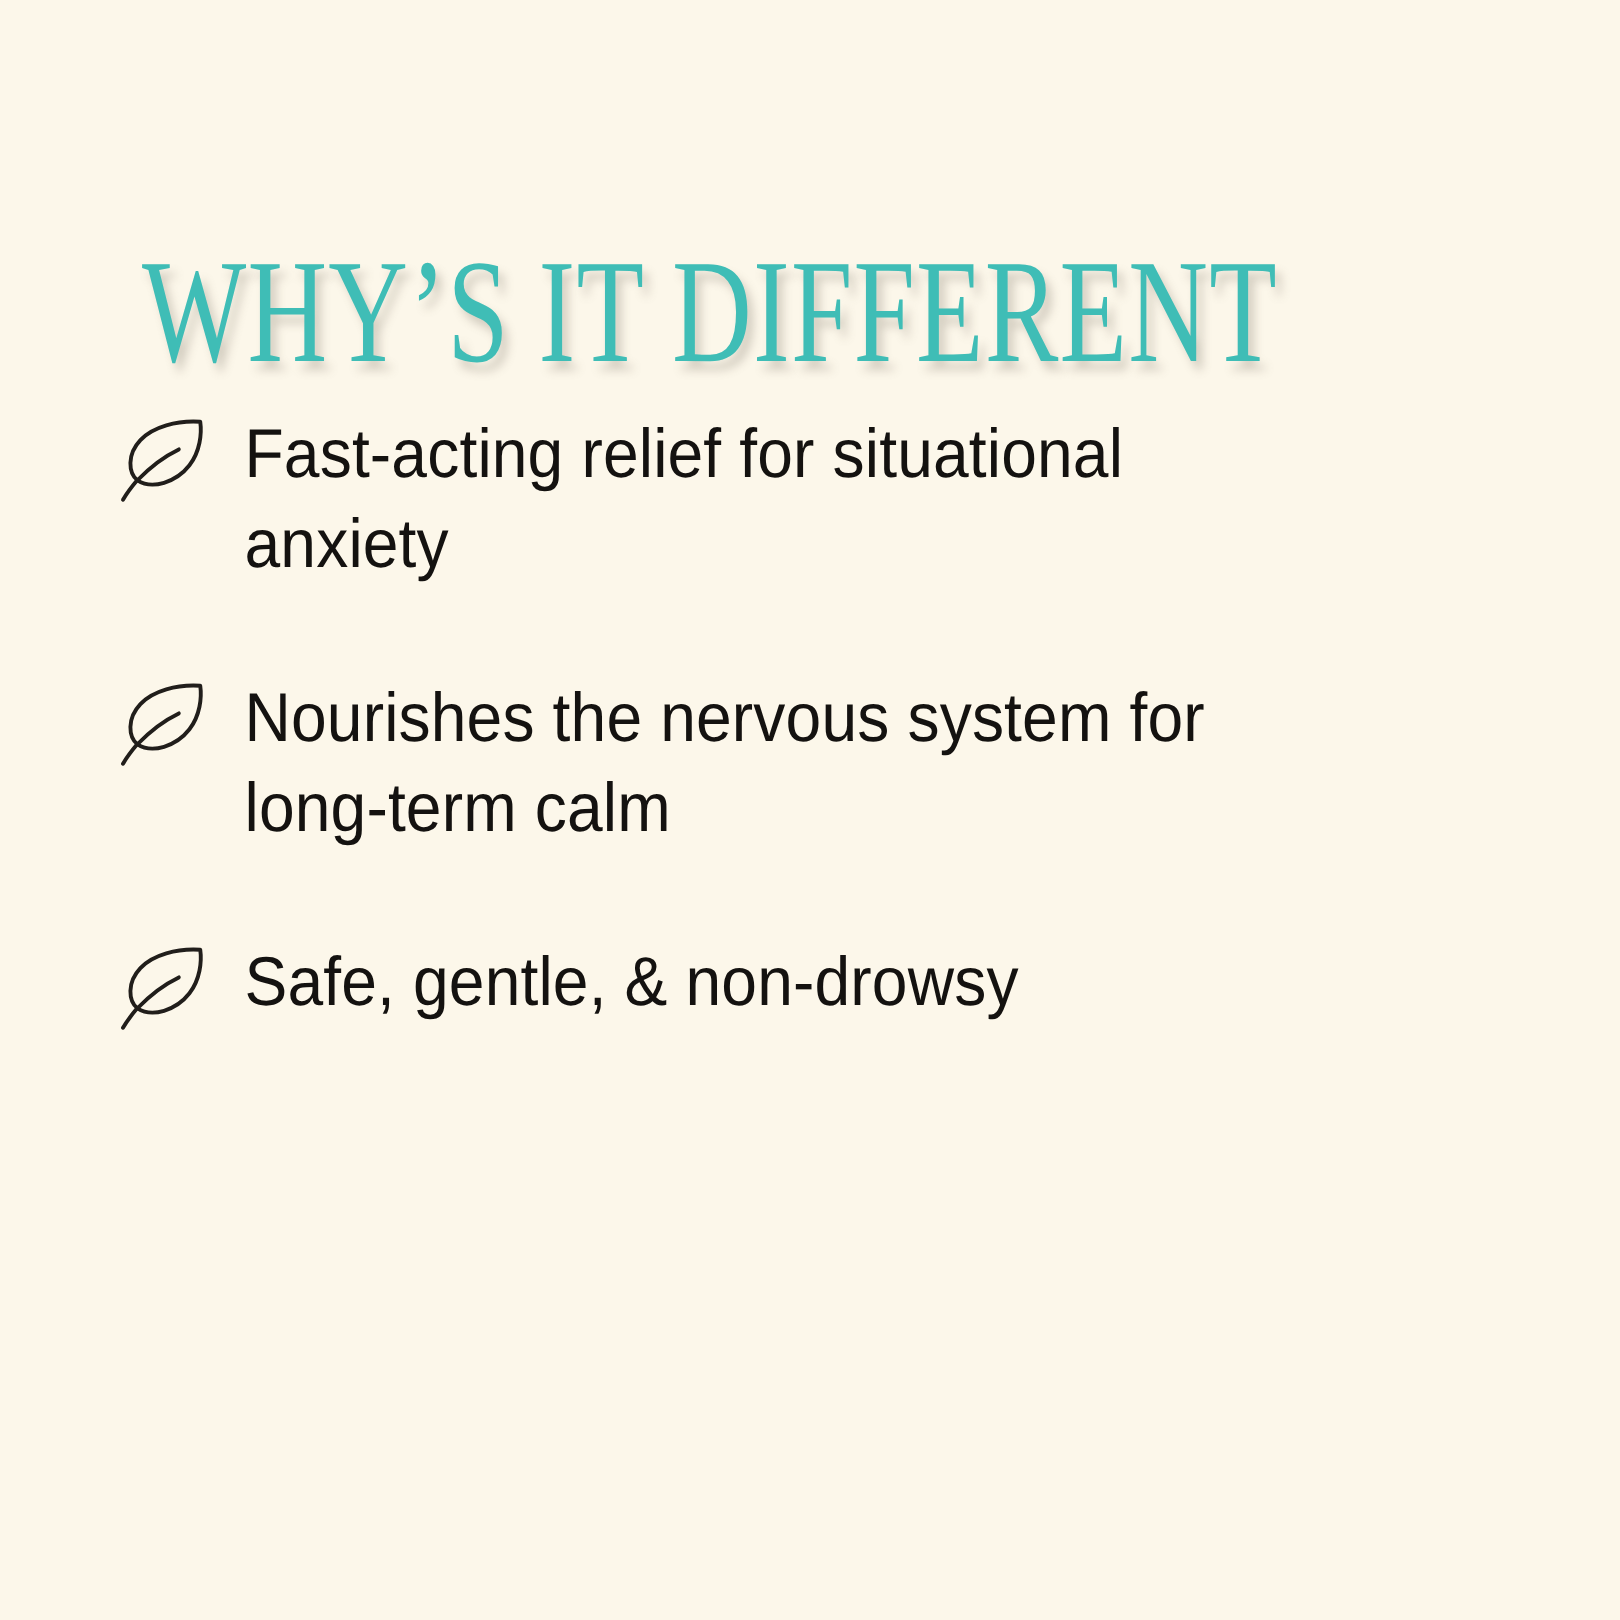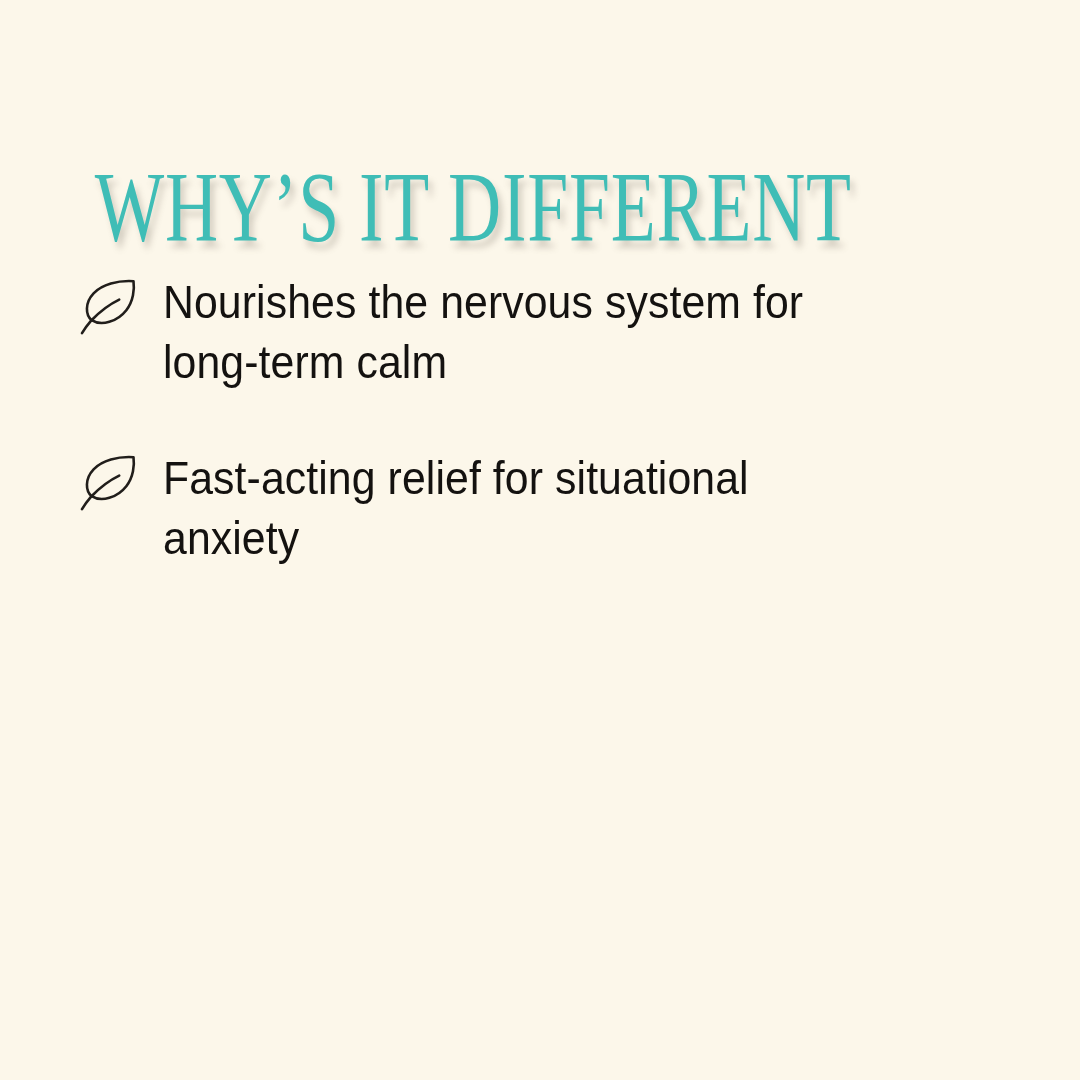--- a/index.html
+++ b/index.html
@@ -97,30 +97,40 @@
   <div class="list">
 
     <div class="item">
       <span class="leaf-icon">
         <svg viewBox="0 0 68 62" xmlns="http://www.w3.org/2000/svg" fill="none" stroke="#211E1B" stroke-width="2.6" stroke-linecap="round" stroke-linejoin="round">
           <path d="M58.5 5.2 C43 4.2 27 8.5 18.6 17.4 C9.5 27 10.6 39.3 16.6 44.2 C26.5 50.6 42.5 45.5 51.3 34.2 C58.4 25 59.6 13 58.5 5.2 Z"></path>
           <path d="M16.8 44.0 C24.5 36.0 34.0 28.5 44.2 23.6"></path>
           <path d="M16.3 44.4 C13.0 48.3 9.8 52.4 7.0 57.2"></path>
         </svg>
       </span>
-      <span class="item-text">Nourishes the nervous system for long-term calm</span>
+      <span class="item-text">Fast-acting relief for situational anxiety</span>
     </div>
 
     <div class="item">
       <span class="leaf-icon">
         <svg viewBox="0 0 68 62" xmlns="http://www.w3.org/2000/svg" fill="none" stroke="#211E1B" stroke-width="2.6" stroke-linecap="round" stroke-linejoin="round">
           <path d="M58.5 5.2 C43 4.2 27 8.5 18.6 17.4 C9.5 27 10.6 39.3 16.6 44.2 C26.5 50.6 42.5 45.5 51.3 34.2 C58.4 25 59.6 13 58.5 5.2 Z"></path>
           <path d="M16.8 44.0 C24.5 36.0 34.0 28.5 44.2 23.6"></path>
           <path d="M16.3 44.4 C13.0 48.3 9.8 52.4 7.0 57.2"></path>
         </svg>
       </span>
-      <span class="item-text">Fast-acting relief for situational anxiety</span>
+      <span class="item-text">Nourishes the nervous system for long-term calm</span>
     </div>
 
 
+    <div class="item">
+      <span class="leaf-icon">
+        <svg viewBox="0 0 68 62" xmlns="http://www.w3.org/2000/svg" fill="none" stroke="#211E1B" stroke-width="2.6" stroke-linecap="round" stroke-linejoin="round">
+          <path d="M58.5 5.2 C43 4.2 27 8.5 18.6 17.4 C9.5 27 10.6 39.3 16.6 44.2 C26.5 50.6 42.5 45.5 51.3 34.2 C58.4 25 59.6 13 58.5 5.2 Z"></path>
+          <path d="M16.8 44.0 C24.5 36.0 34.0 28.5 44.2 23.6"></path>
+          <path d="M16.3 44.4 C13.0 48.3 9.8 52.4 7.0 57.2"></path>
+        </svg>
+      </span>
+      <span class="item-text">Safe, gentle, &amp; non-drowsy</span>
+    </div>
 
   </div>
 </div>
 
 </body></html>

